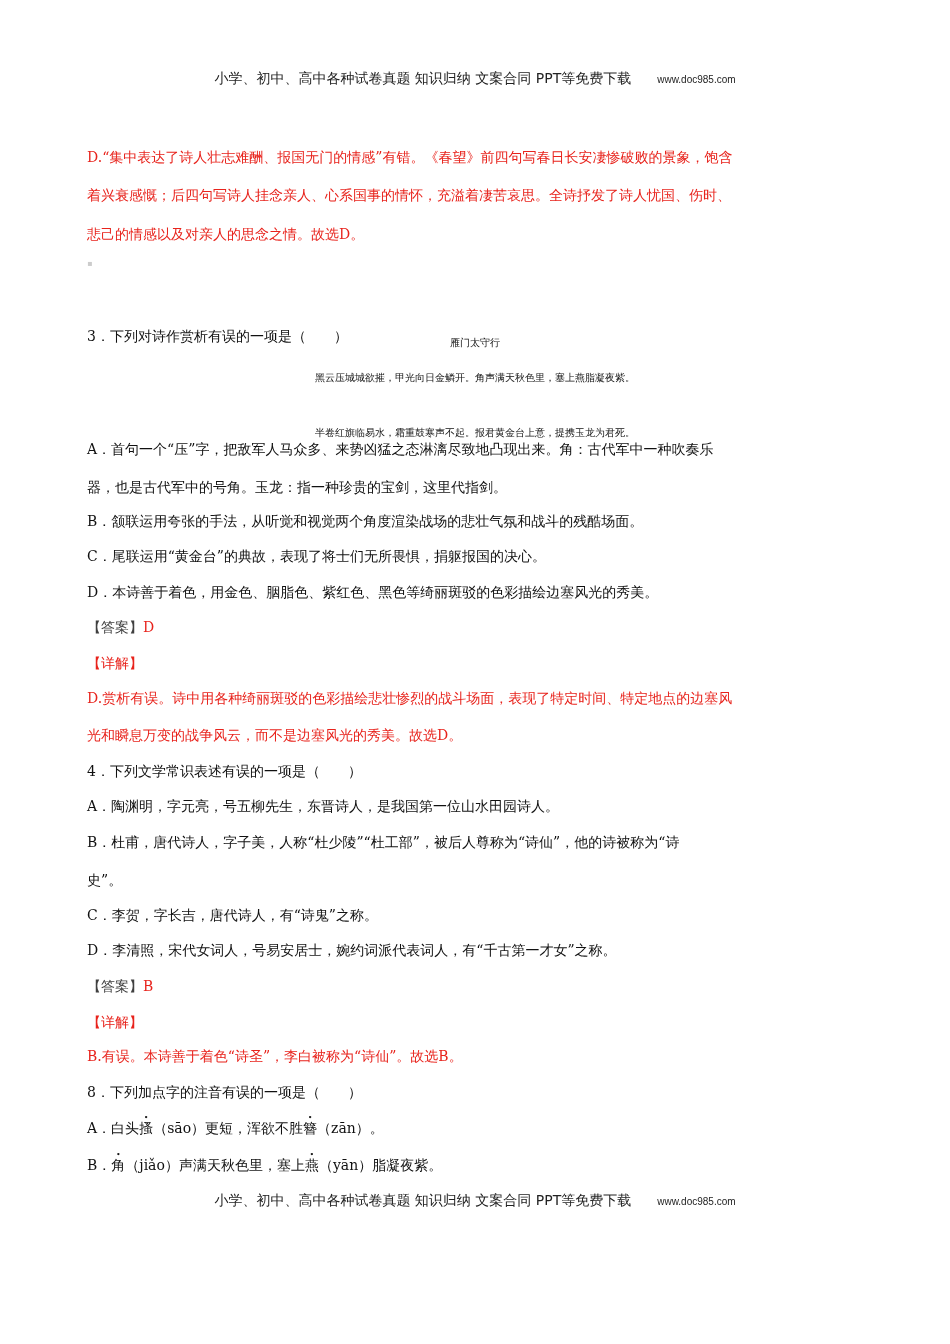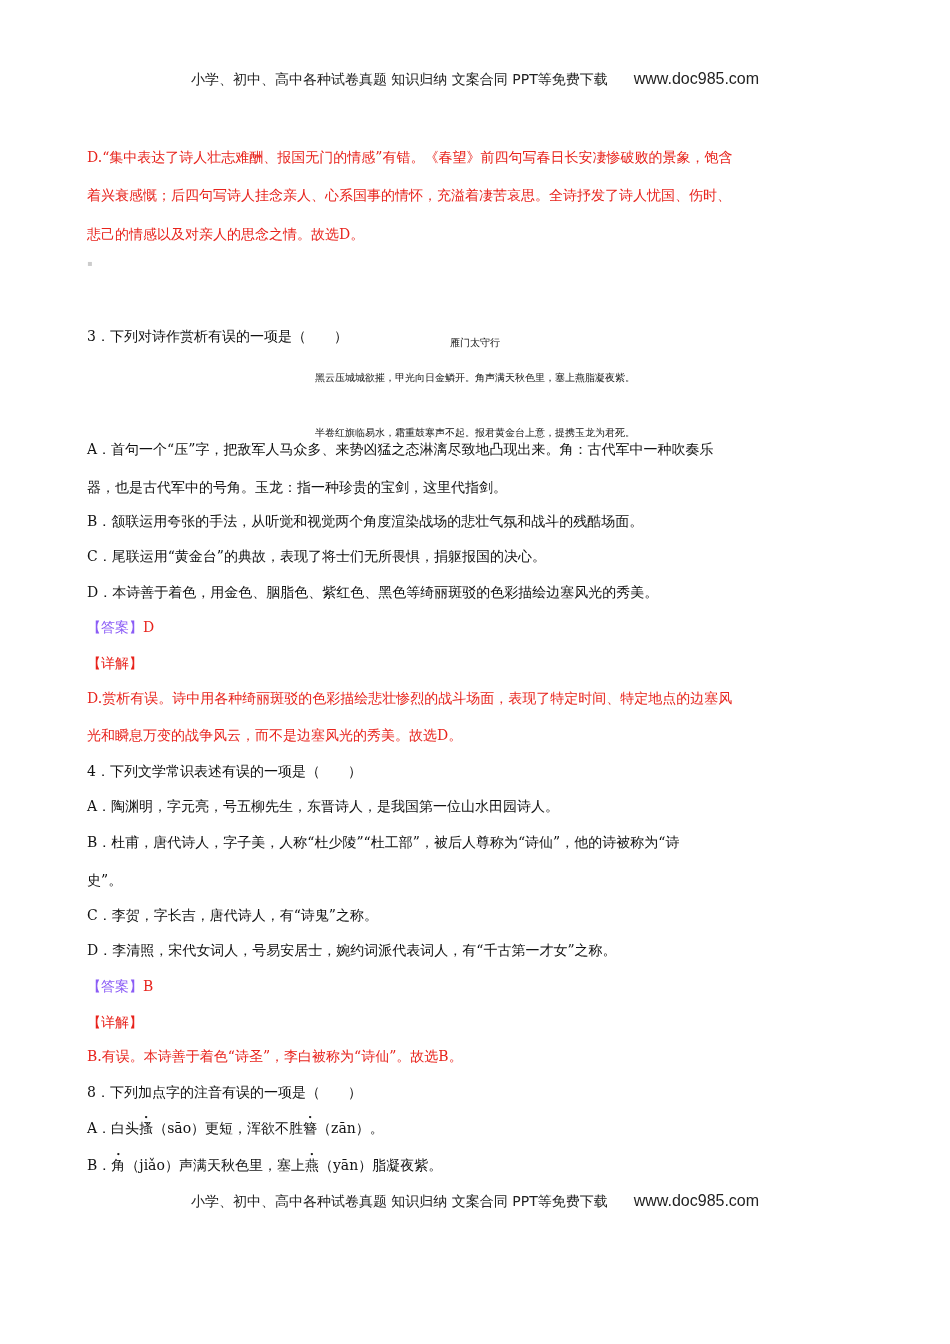--- a/index.html
+++ b/index.html
@@ -1,27 +1,27 @@
 <!DOCTYPE html>
 <html><head>
 <meta charset="utf-8">
 <style>
   html, body { margin: 0; padding: 0; background: #ffffff; }
   body { width: 950px; height: 1344px; position: relative; overflow: hidden;
          font-family: "DejaVu Serif", "Liberation Serif", serif; color: #111111; }
   .hdr { position: absolute; left: 0; width: 950px; text-align: center; font-size: 14px;
          font-family: "DejaVu Sans", "Liberation Sans", sans-serif; color: #222; letter-spacing: 0px; }
-  .hdr .url { margin-left: 26px; font-family: "Liberation Sans", "DejaVu Sans", sans-serif; font-size: 16px; }
+  .hdr .url { margin-left: 26px; font-family: "Liberation Sans", "DejaVu Sans", sans-serif; font-size: 10px; }
   .line { position: absolute; left: 87px; width: 780px; font-size: 14px; white-space: nowrap; line-height: 20px; }
   .red { color: #e8231c; }
   .center { left: 0; width: 950px; text-align: center; font-family: "DejaVu Sans", sans-serif; font-size: 14px; }
   .poem { font-size: 10px; }
   .dot { position: relative; display: inline-block; }
   .dot::before { content: "•"; position: absolute; top: -10px; left: 50%; transform: translateX(-50%); font-size: 8px; color: #111; }
-  .ans-label { color: #8b5cf6; text-align: center; }
+  .ans-label { color: #404040; text-align: center; }
 </style>
 </head>
 <body>
 
 <div class="hdr" style="top:70px;">
   <span>小学、初中、高中各种试卷真题  知识归纳  文案合同  PPT等免费下载</span><span class="url">www.doc985.com</span>
 </div>
 
 <div class="line red" style="top:147px;">D.“集中表达了诗人壮志难酬、报国无门的情感”有错。《春望》前四句写春日长安凄惨破败的景象，饱含</div>
 <div class="line red" style="top:186px;font-family:Liberation Mono, monospace;">着兴衰感慨；后四句写诗人挂念亲人、心系国事的情怀，充溢着凄苦哀思。全诗抒发了诗人忧国、伤时、</div>

